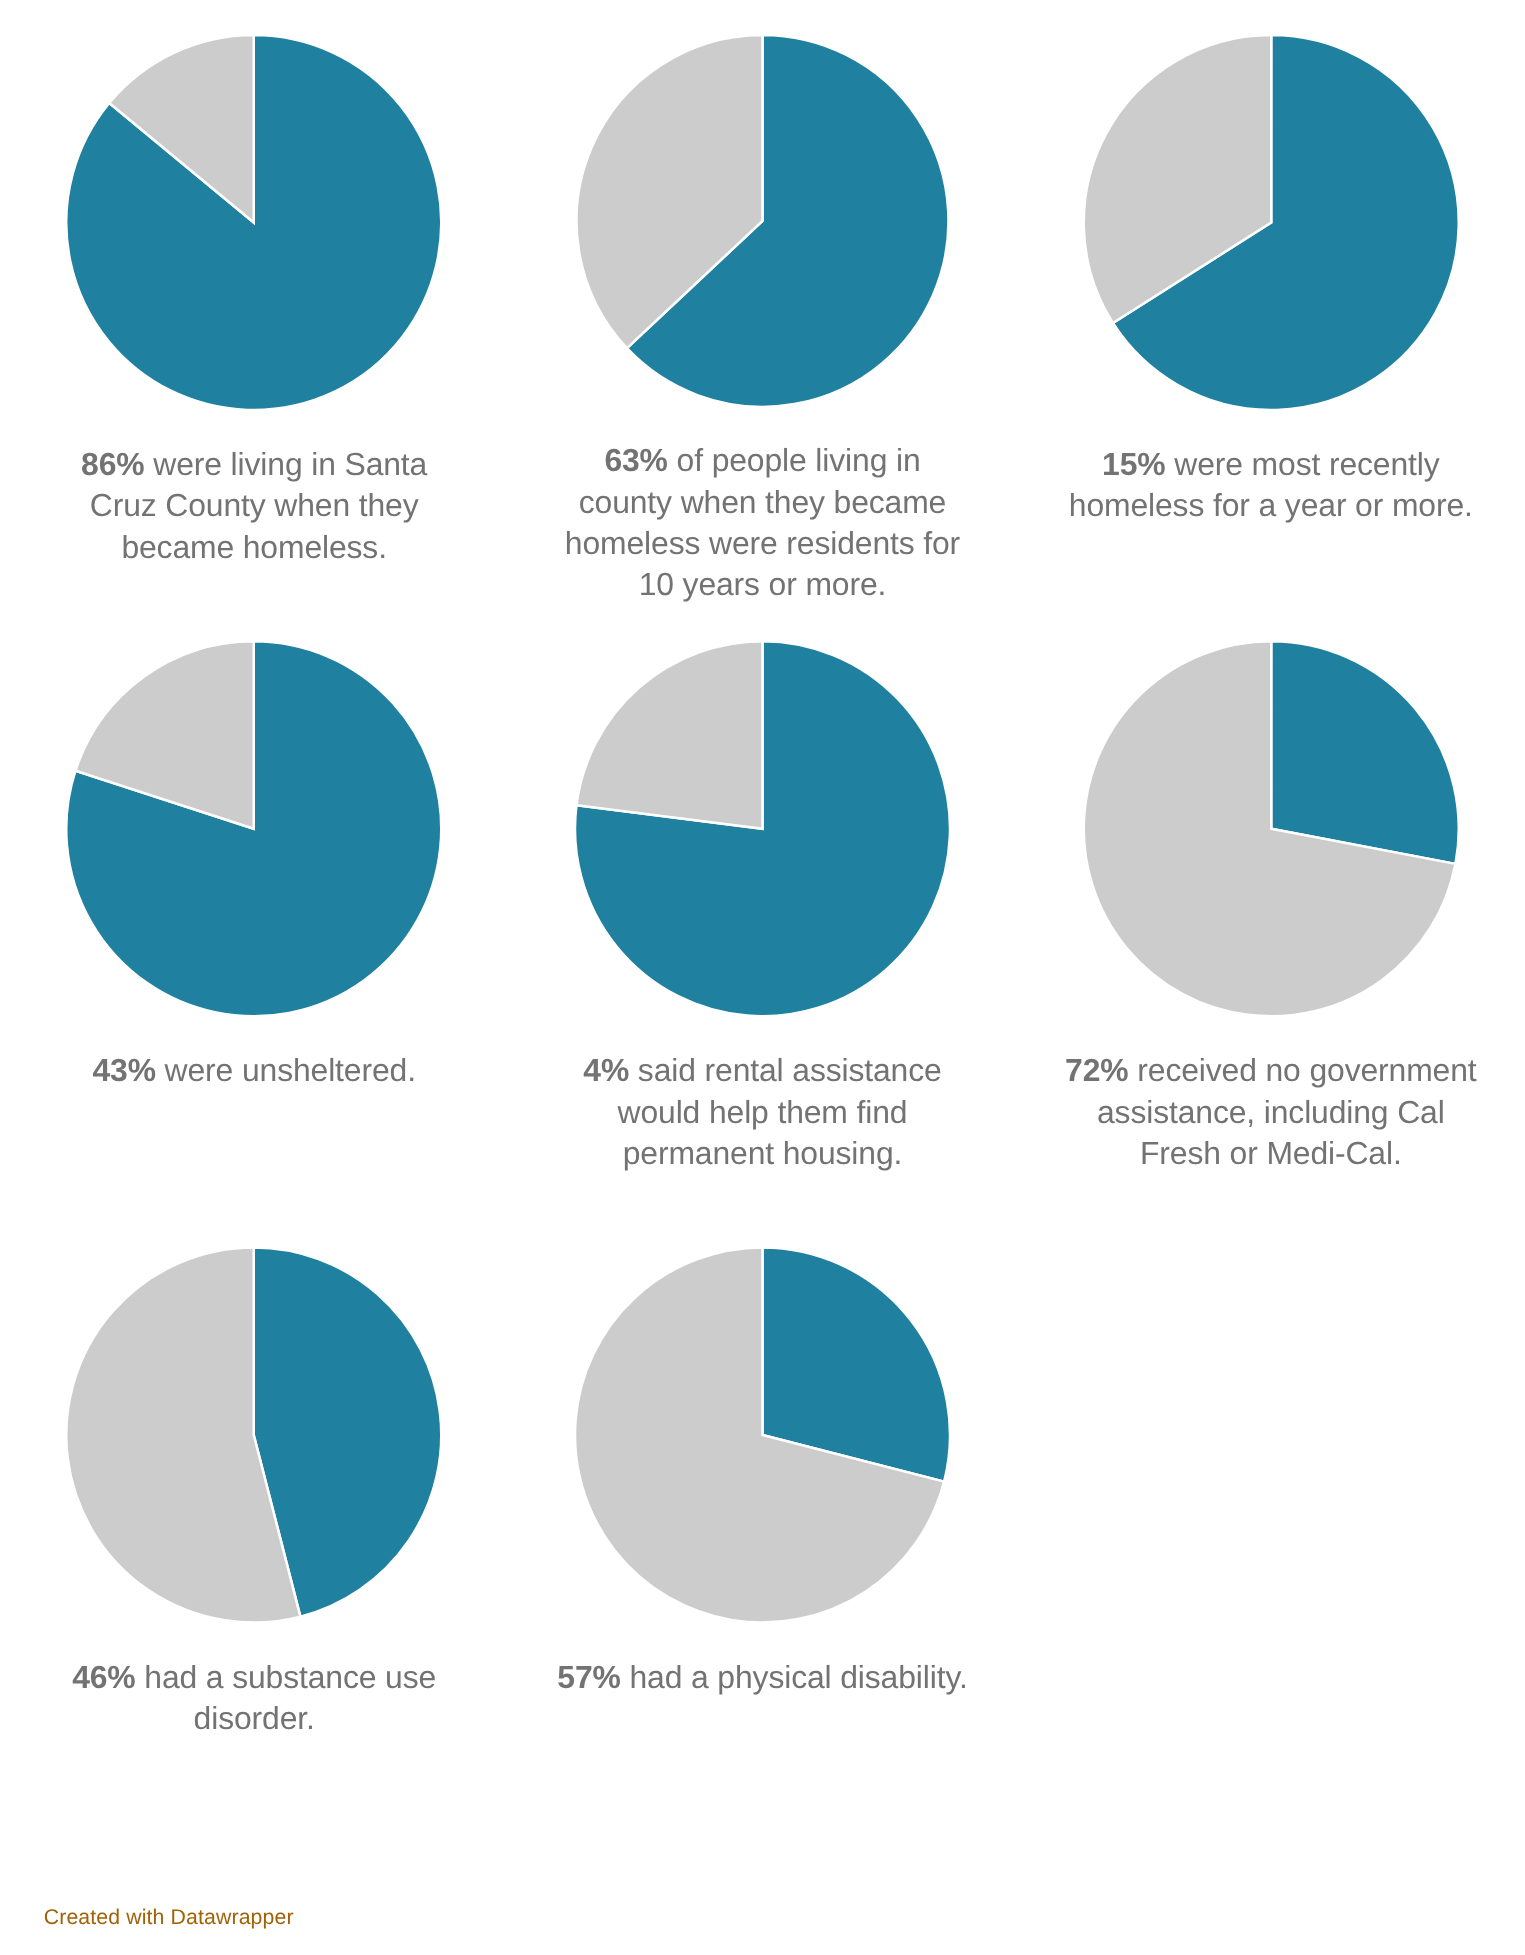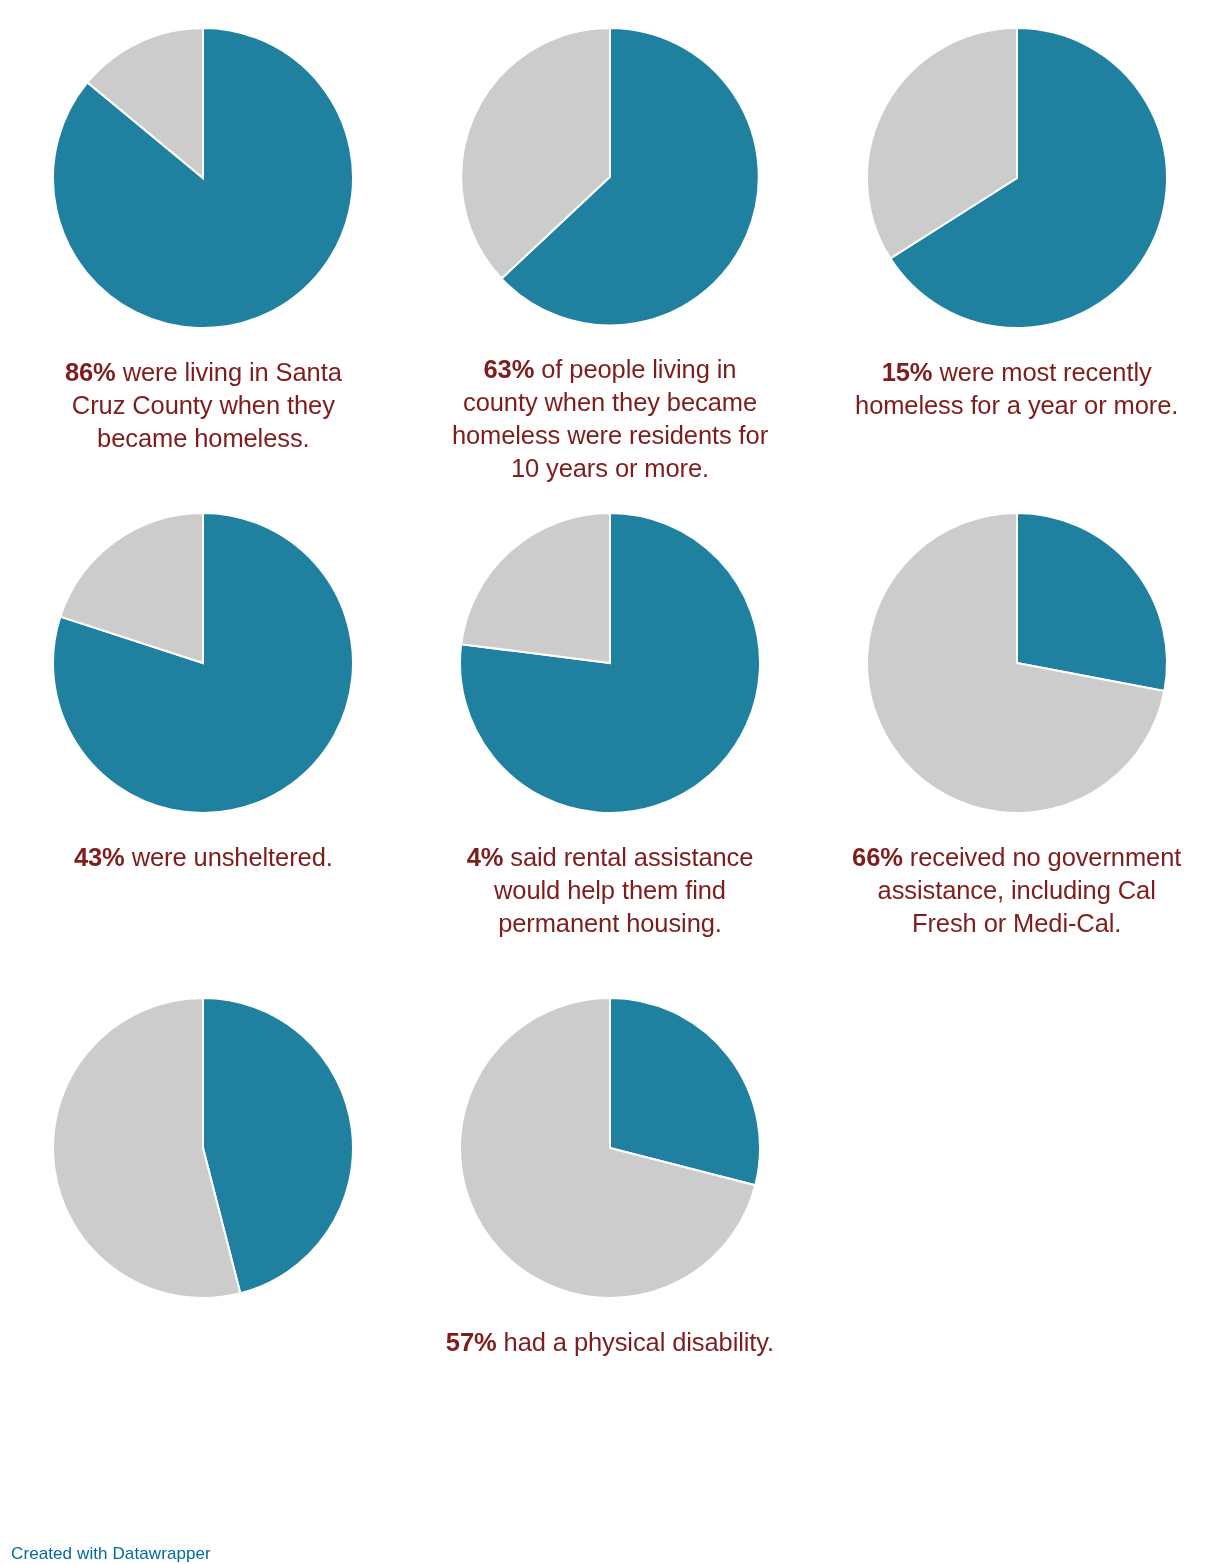--- a/index.html
+++ b/index.html
@@ -35,36 +35,35 @@
     height: 312px;
     display: block;
   }
 
   .pie-caption {
     width: 330px;
     margin-top: 22px;
     text-align: center;
     font-size: 25.5px;
     line-height: 1.29;
-    color: #7f1d1d;
+    color: #737373;
     letter-spacing: -0.1px;
   }
 
   .pie-caption .pct {
     font-weight: bold;
   }
 
   #footer {
     position: absolute;
-    left: 11px;
+    left: 35px;
     top: 1524px;
     font-size: 17px;
-    color: #0369a1;
+    color: #a16207;
     letter-spacing: 0.1px;
-    margin-top: 20px;
   }
 </style>
 </head>
 <body>
 
 <div id="chart-grid">
     <div class="pie-cell">
       <svg class="pie-figure" viewBox="0 0 312 312">
         <path d="M 156 156 L 156 6 A 150 150 0 1 1 40.42301358363156 60.3864015376966 Z" fill="#1F80A0" stroke="#FFFFFF" stroke-width="2"></path>
         <path d="M 156 156 L 40.42301358363156 60.3864015376966 A 150 150 0 0 1 155.99999999999997 6 Z" fill="#CCCCCC" stroke="#FFFFFF" stroke-width="2"></path>
@@ -97,27 +96,28 @@
         <path d="M 156 156 L 156 6 A 150 150 0 1 1 7.182794802828312 137.20001496535434 Z" fill="#1F80A0" stroke="#FFFFFF" stroke-width="2"></path>
         <path d="M 156 156 L 7.182794802828312 137.20001496535434 A 150 150 0 0 1 155.99999999999997 6 Z" fill="#CCCCCC" stroke="#FFFFFF" stroke-width="2"></path>
       </svg>
       <div class="pie-caption"><span class="pct">4%</span><span> said rental assistance would help them find permanent housing.</span></div>
     </div>
     <div class="pie-cell">
       <svg class="pie-figure" viewBox="0 0 312 312">
         <path d="M 156 156 L 156 6 A 150 150 0 0 1 303.3430876093033 184.10719718785873 Z" fill="#1F80A0" stroke="#FFFFFF" stroke-width="2"></path>
         <path d="M 156 156 L 303.3430876093033 184.10719718785873 A 150 150 0 1 1 155.99999999999997 6 Z" fill="#CCCCCC" stroke="#FFFFFF" stroke-width="2"></path>
       </svg>
-      <div class="pie-caption"><span class="pct">66%</span><span> received no government assistance, including Cal Fresh or Medi-Cal.</span></div>
+      <div class="pie-caption"><span class="pct">72%</span><span> received no government assistance, including Cal Fresh or Medi-Cal.</span></div>
     </div>
     <div class="pie-cell">
       <svg class="pie-figure" viewBox="0 0 312 312">
         <path d="M 156 156 L 156 6 A 150 150 0 0 1 193.3034830747282 301.2874741692947 Z" fill="#1F80A0" stroke="#FFFFFF" stroke-width="2"></path>
         <path d="M 156 156 L 193.3034830747282 301.2874741692947 A 150 150 0 1 1 155.99999999999997 6 Z" fill="#CCCCCC" stroke="#FFFFFF" stroke-width="2"></path>
       </svg>
+      <div class="pie-caption"><span class="pct">46%</span><span> had a substance use disorder.</span></div>
     </div>
     <div class="pie-cell">
       <svg class="pie-figure" viewBox="0 0 312 312">
         <path d="M 156 156 L 156 6 A 150 150 0 0 1 301.2874741692947 193.3034830747282 Z" fill="#1F80A0" stroke="#FFFFFF" stroke-width="2"></path>
         <path d="M 156 156 L 301.2874741692947 193.3034830747282 A 150 150 0 1 1 155.99999999999997 6 Z" fill="#CCCCCC" stroke="#FFFFFF" stroke-width="2"></path>
       </svg>
       <div class="pie-caption"><span class="pct">57%</span><span> had a physical disability.</span></div>
     </div>
   </div>
 

